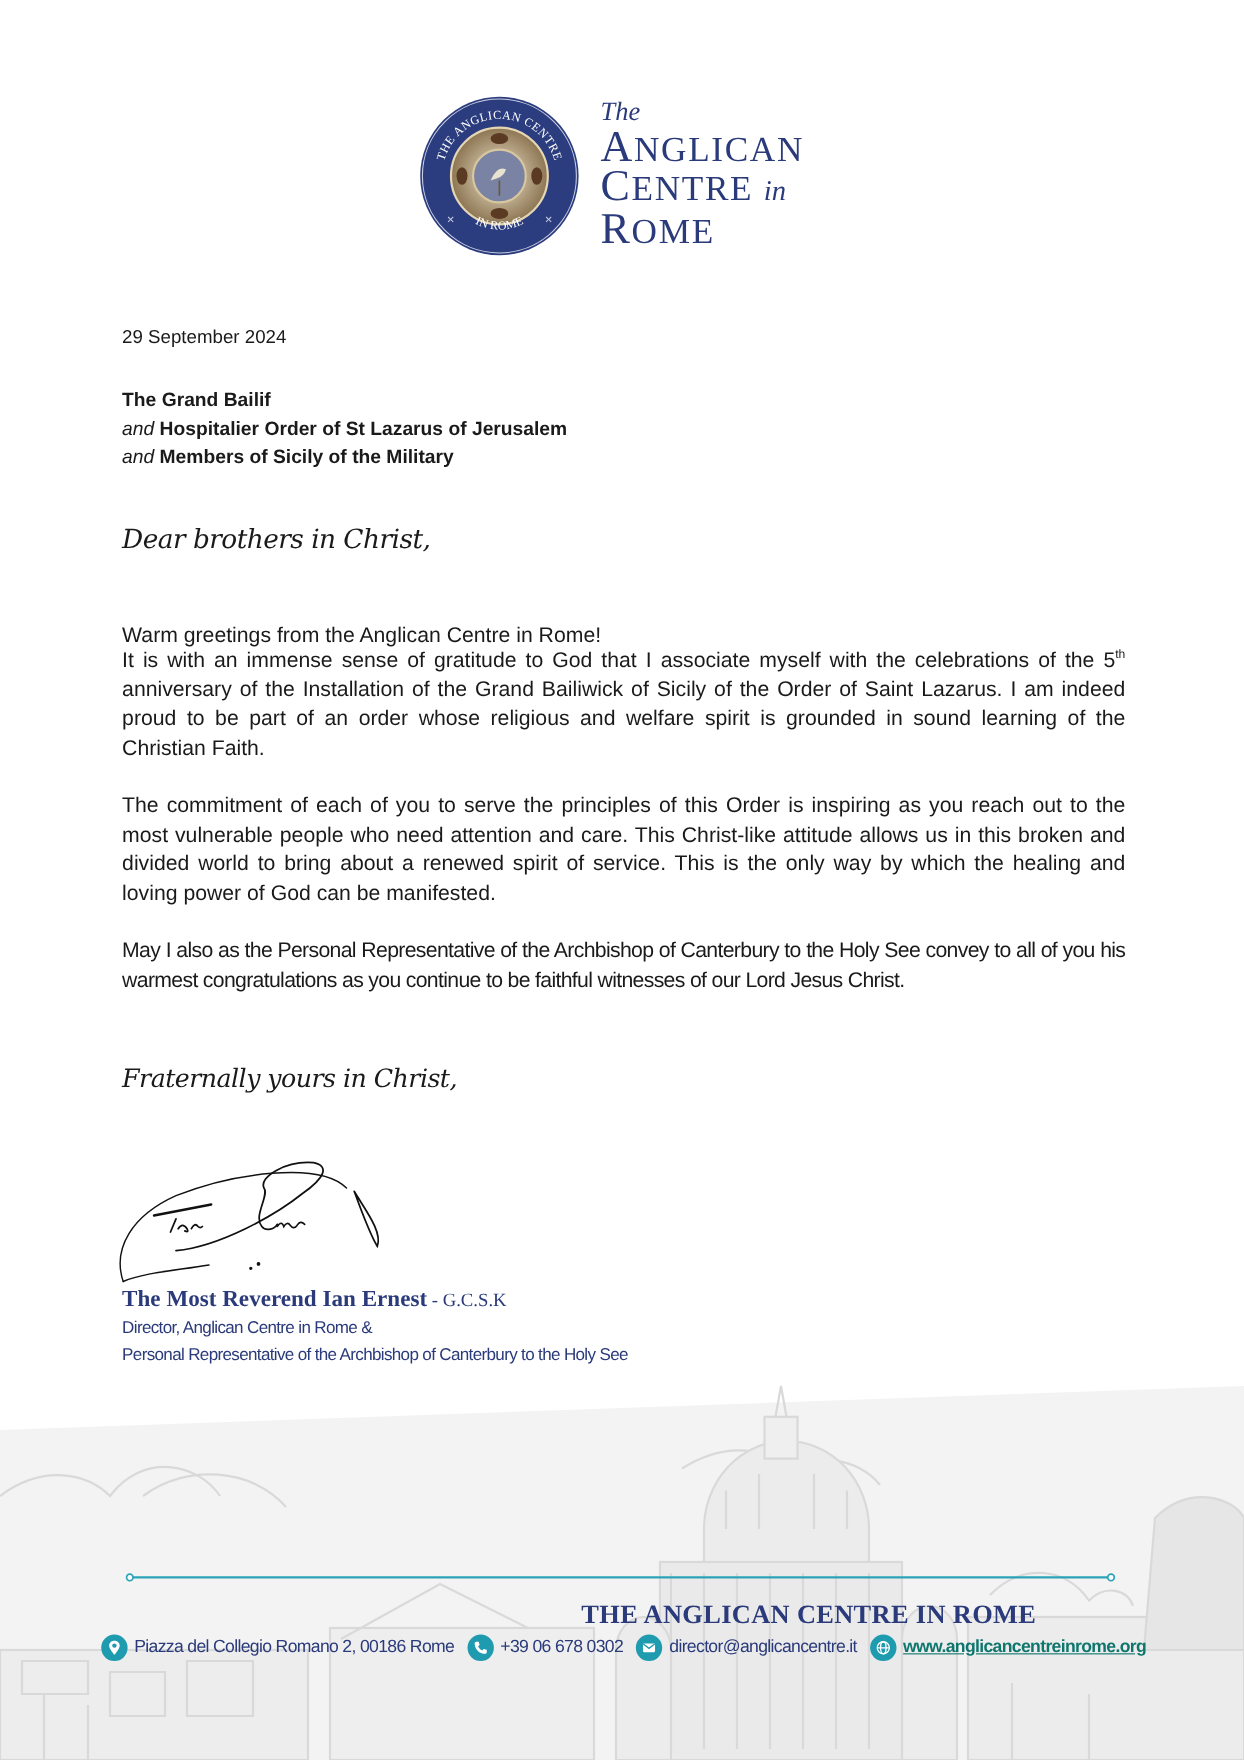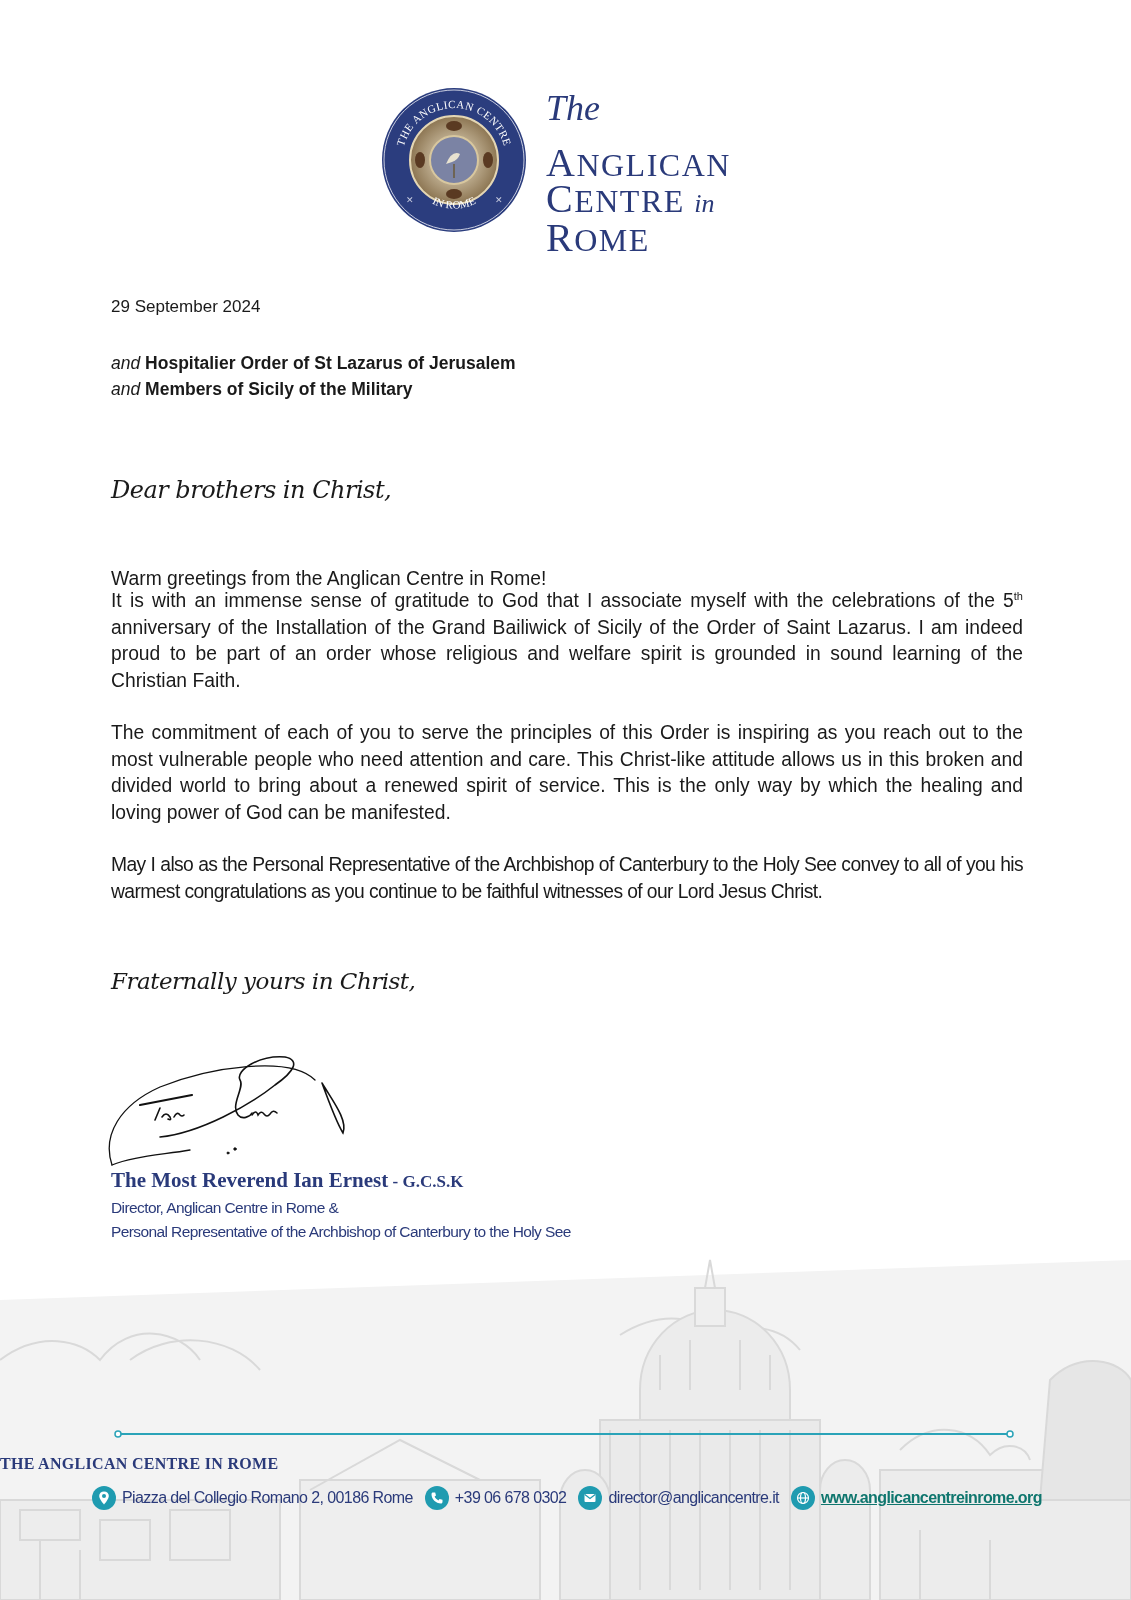--- a/index.html
+++ b/index.html
@@ -6,50 +6,50 @@
   body {
     width: 1131px; height: 1600px; position: relative; overflow: hidden;
     background: #ffffff; color: #1a1a1a;
     font-family: "Liberation Sans", sans-serif;
   }
   .abs { position: absolute; }
 
   
   .logo-seal { left: 380px; top: 86px; width: 148px; height: 148px; }
   .logo-word { left: 546px; top: 90px; color: #2a3a7a; font-family: "Liberation Serif", serif; line-height: 1; }
-  .logo-word .the { font-style: italic; font-size: 36px; display:block; margin-bottom: 20px; }
+  .logo-word .the { font-style: italic; font-size: 24px; display:block; margin-bottom: 2px; }
   .logo-word .big { font-size: 32px; letter-spacing: 1.5px; display:block; line-height: 34px; }
   .logo-word .big .cap { font-size: 40px; }
   .logo-word .in { font-style: italic; font-size: 26px; letter-spacing: 0; }
 
   
   .date { left: 111px; top: 297px; font-size: 17px; }
   .addr { left: 111px; top: 350px; font-size: 17.5px; line-height: 26px; font-weight: bold; }
   .addr em { font-weight: normal; font-style: italic; }
   .salute { left: 111px; top: 476px; font-family: "DejaVu Serif", serif; font-style: italic; font-size: 24px; letter-spacing: -0.5px; }
   .para { left: 111px; width: 912px; font-size: 19.3px; line-height: 26.5px; text-align: justify; }
   .p0 { top: 566px; }
   .p1 { top: 588px; }
   .p2 { top: 720px; }
   .p3 { top: 852px; font-family: "Liberation Sans Narrow", "Liberation Sans", sans-serif; letter-spacing: -0.6px; }
   .sup { font-size: 11px; vertical-align: super; line-height: 0; }
   .closing { left: 111px; top: 968px; font-family: "DejaVu Serif", serif; font-style: italic; font-size: 23px; letter-spacing: -0.5px; }
 
   .signature { left: 100px; top: 1025px; width: 260px; height: 145px; }
 
   .sig-name { left: 111px; top: 1168px; color: #2a3a7a; font-family: "Liberation Serif", serif; font-size: 21px; font-weight: bold; }
-  .sig-name .post { font-weight: bold; font-size: 17px; }
+  .sig-name .post { font-weight: normal; font-size: 17px; }
   .sig-title { left: 111px; font-size: 15.5px; color: #2a3a7a; letter-spacing: -0.6px; }
   .t1 { top: 1199px; }
   .t2 { top: 1223px; }
 
   
   .footer-art { left: 0; top: 1240px; width: 1131px; height: 360px; }
   .footer-rule { left: 114px; top: 1429px; width: 900px; height: 10px; }
-  .footer-org { left: 0; width: 942px; top: 1455px; text-align: left; color: #2a3a7a; font-family: "Liberation Serif", serif; font-weight: bold; font-size: 16px; letter-spacing: 0.3px; }
+  .footer-org { left: 0; width: 942px; top: 1455px; text-align: right; color: #2a3a7a; font-family: "Liberation Serif", serif; font-weight: bold; font-size: 24px; letter-spacing: 0.3px; }
   .contact-row { left: 80px; top: 1486px; display: flex; align-items: center; gap: 6px; font-size: 16px; color: #2a3a7a; letter-spacing: -0.6px; padding-left: 12px; }
   .contact-item { display: flex; align-items: center; gap: 6px; margin-right: 6px; }
   .cicon { width: 24px; height: 24px; border-radius: 50%; background: #1f9bb0; display: inline-flex; align-items: center; justify-content: center; }
   .cicon svg { width: 16px; height: 16px; }
   .weblink { font-weight: bold; text-decoration: underline; color: #0f766e; }
 </style>
 </head>
 <body>
 
 <svg class="abs logo-seal" viewBox="0 0 148 148">
@@ -85,20 +85,21 @@
 <div class="abs logo-word">
   <span class="the">The</span>
   <span class="big"><span class="cap">A</span><span>NGLICAN</span></span>
   <span class="big"><span class="cap">C</span><span>ENTRE</span> <span class="in">in</span></span>
   <span class="big"><span class="cap">R</span><span>OME</span></span>
 </div>
 
 <div class="abs date">29 September 2024</div>
 
 <div class="abs addr">
+  <div>The Grand Bailif</div>
   <div><em>and</em> <span>Hospitalier Order of St Lazarus of Jerusalem</span></div>
   <div><em>and</em> <span>Members of Sicily of the Military</span></div>
 </div>
 
 <div class="abs salute">Dear brothers in Christ,</div>
 
 <div class="abs para p0">Warm greetings from the Anglican Centre in Rome!</div>
 <div class="abs para p1"><span>It is with an immense sense of gratitude to God that I associate myself with the celebrations of the 5</span><span class="sup">th</span><span> anniversary of the Installation of the Grand Bailiwick of Sicily of the Order of Saint Lazarus. I am indeed proud to be part of an order whose religious and welfare spirit is grounded in sound learning of the Christian Faith.</span></div>
 <div class="abs para p2">The commitment of each of you to serve the principles of this Order is inspiring as you reach out to the most vulnerable people who need attention and care. This Christ-like attitude allows us in this broken and divided world to bring about a renewed spirit of service. This is the only way by which the healing and loving power of God can be manifested.</div>
 <div class="abs para p3">May I also as the Personal Representative of the Archbishop of Canterbury to the Holy See convey to all of you his warmest congratulations as you continue to be faithful witnesses of our Lord Jesus Christ.</div>

